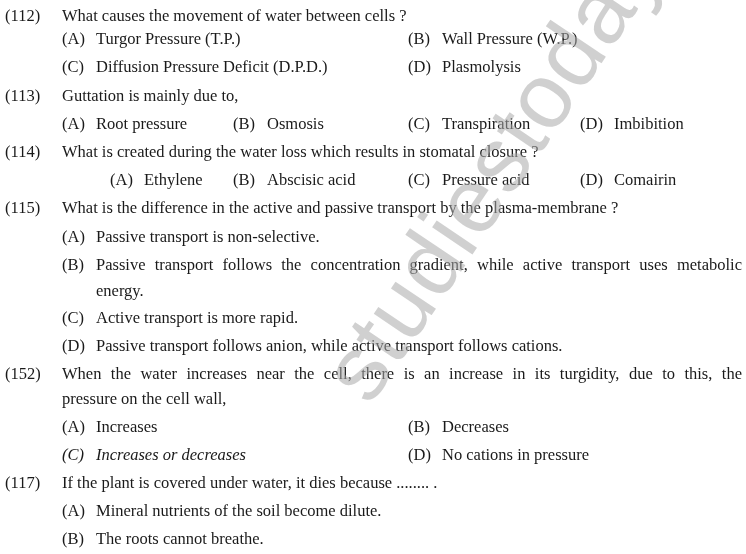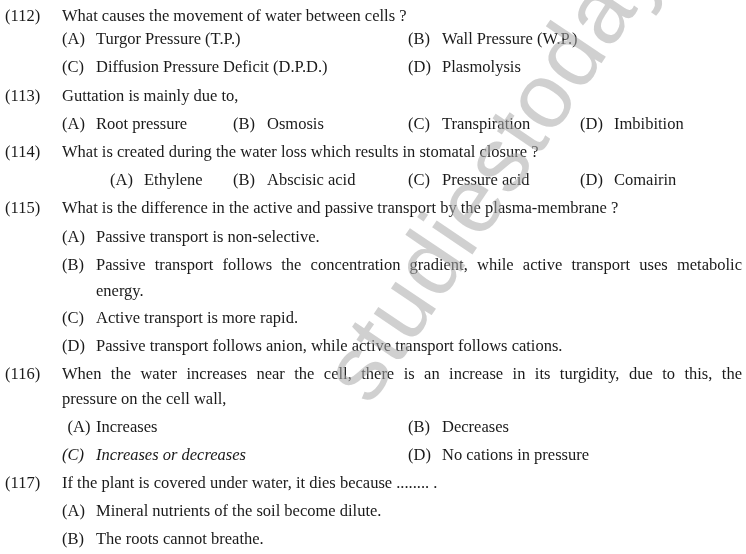--- a/index.html
+++ b/index.html
@@ -130,28 +130,28 @@
     <span class="cont">energy.</span>
   </div>
   <div class="line" style="top:304px;">
     <span class="opt" style="left:62px;"><span class="lbl">(C)</span><span class="txt">Active transport is more rapid.</span></span>
   </div>
   <div class="line" style="top:332px;">
     <span class="opt" style="left:62px;"><span class="lbl">(D)</span><span class="txt">Passive transport follows anion, while active transport follows cations.</span></span>
   </div>
 
   <div class="line" style="top:360px;">
-    <span class="qnum">(116)</span>
+    <span class="qnum">(152)</span>
     <span class="qtext justify">When the water increases near the cell, there is an increase in its turgidity, due to this, the</span>
   </div>
   <div class="line" style="top:385px;">
     <span class="qtext">pressure on the cell wall,</span>
   </div>
   <div class="line" style="top:413px;">
-    <span class="opt" style="left:62px;text-align:center;"><span class="lbl">(A)</span><span class="txt">Increases</span></span>
+    <span class="opt" style="left:62px;"><span class="lbl">(A)</span><span class="txt">Increases</span></span>
     <span class="opt" style="left:408px;"><span class="lbl">(B)</span><span class="txt">Decreases</span></span>
   </div>
   <div class="line" style="top:441px;">
     <span class="opt" style="left:62px;font-style:italic;"><span class="lbl">(C)</span><span class="txt">Increases or decreases</span></span>
     <span class="opt" style="left:408px;"><span class="lbl">(D)</span><span class="txt">No cations in pressure</span></span>
   </div>
 
   <div class="line" style="top:469px;">
     <span class="qnum">(117)</span>
     <span class="qtext">If the plant is covered under water, it dies because ........ .</span>

